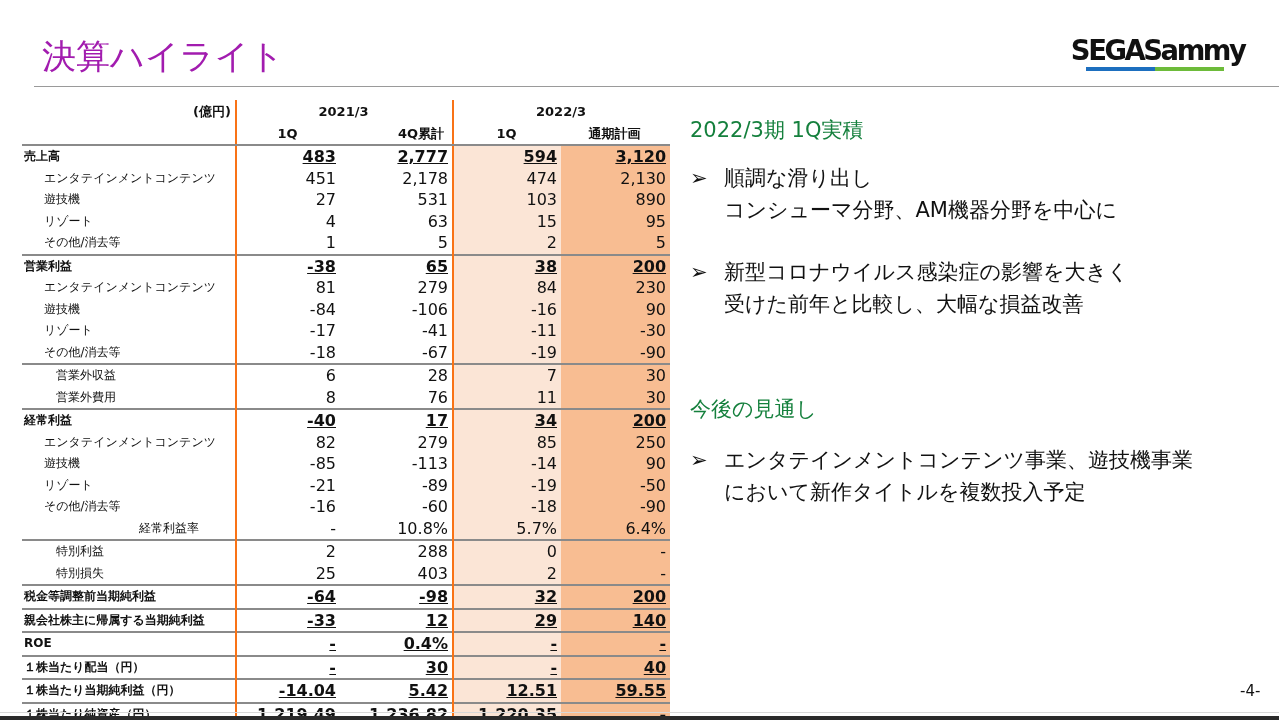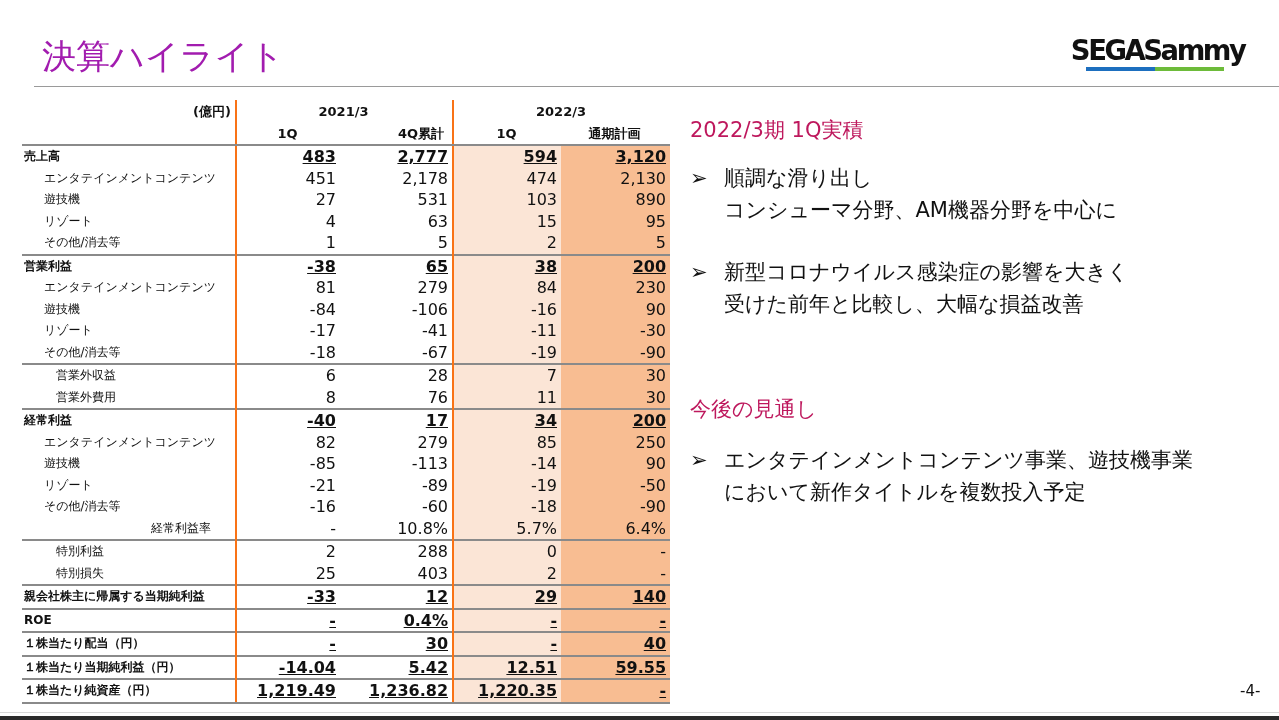--- a/index.html
+++ b/index.html
@@ -41,29 +41,29 @@
     .num { text-align: right; }
     .vr { border-left: 2px solid #f97316; }
     .c3 { background: #fbe5d6; }
     .c4 { background: #f8bd92; }
     .hdr td { font-size: 13px; font-weight: bold; height: 22px; }
     .hdr .center { text-align: center; }
     .lbl { font-size: 12px; }
     .lbl.bold { font-weight: bold; }
     .lbl.ind1 { padding-left: 22px; }
     .lbl.ind2 { padding-left: 34px; }
-    .lbl.rightish { text-align: right; padding-right: 24px; margin-top: 12px; }
+    .lbl.rightish { text-align: right; padding-right: 36px; margin-top: 12px; }
     tr.bold td.num { font-weight: bold; font-size: 16px; text-decoration: underline; }
     tr.top-rule td { border-top: 2px solid #8a8a8a; }
     tr.hdr-bottom td { border-bottom: 2px solid #8a8a8a; }
     tr.bottom-rule td { border-bottom: 2px solid #8a8a8a; }
     .fin-table td.num { font-size: 16px; }
 
     
-    .rp { position: absolute; left: 690px; font-size: 21px; color: #be185d; }
+    .rp { position: absolute; left: 690px; font-size: 21px; color: #15803d; }
     .section-h { font-size: 21px; }
     .bullet { position: absolute; left: 690px; font-size: 21px; line-height: 32px; color: #111; }
     .bullet .arrow { position: absolute; left: 0; top: 0; width: 24px; }
     .bullet .text { position: absolute; left: 34px; top: 0; width: 520px; }
     .bullet .line { display: block; }
 
     .page-num { position: absolute; left: 1240px; top: 682px; font-size: 15px; color: #111; }
     .bottom-rule-line { position: absolute; left: 0; top: 716px; width: 1279px; height: 4px; background: #2a2a2a; }
     .bottom-thin { position: absolute; left: 0; top: 712px; width: 1279px; height: 1px; background: #d8d8d8; }
   </style>
@@ -236,20 +236,27 @@
         <td class="num c4">-</td>
       </tr>
       <tr>
         <td class="lbl ind2">特別損失</td>
         <td class="num vr">25</td>
         <td class="num">403</td>
         <td class="num vr c3">2</td>
         <td class="num c4">-</td>
       </tr>
       <tr class="bold top-rule">
+        <td class="lbl bold">税金等調整前当期純利益</td>
+        <td class="num vr">-64</td>
+        <td class="num">-98</td>
+        <td class="num vr c3">32</td>
+        <td class="num c4">200</td>
+      </tr>
+      <tr class="bold top-rule">
         <td class="lbl bold">親会社株主に帰属する当期純利益</td>
         <td class="num vr">-33</td>
         <td class="num">12</td>
         <td class="num vr c3">29</td>
         <td class="num c4">140</td>
       </tr>
       <tr class="bold top-rule">
         <td class="lbl bold">ROE</td>
         <td class="num vr">-</td>
         <td class="num">0.4%</td>

